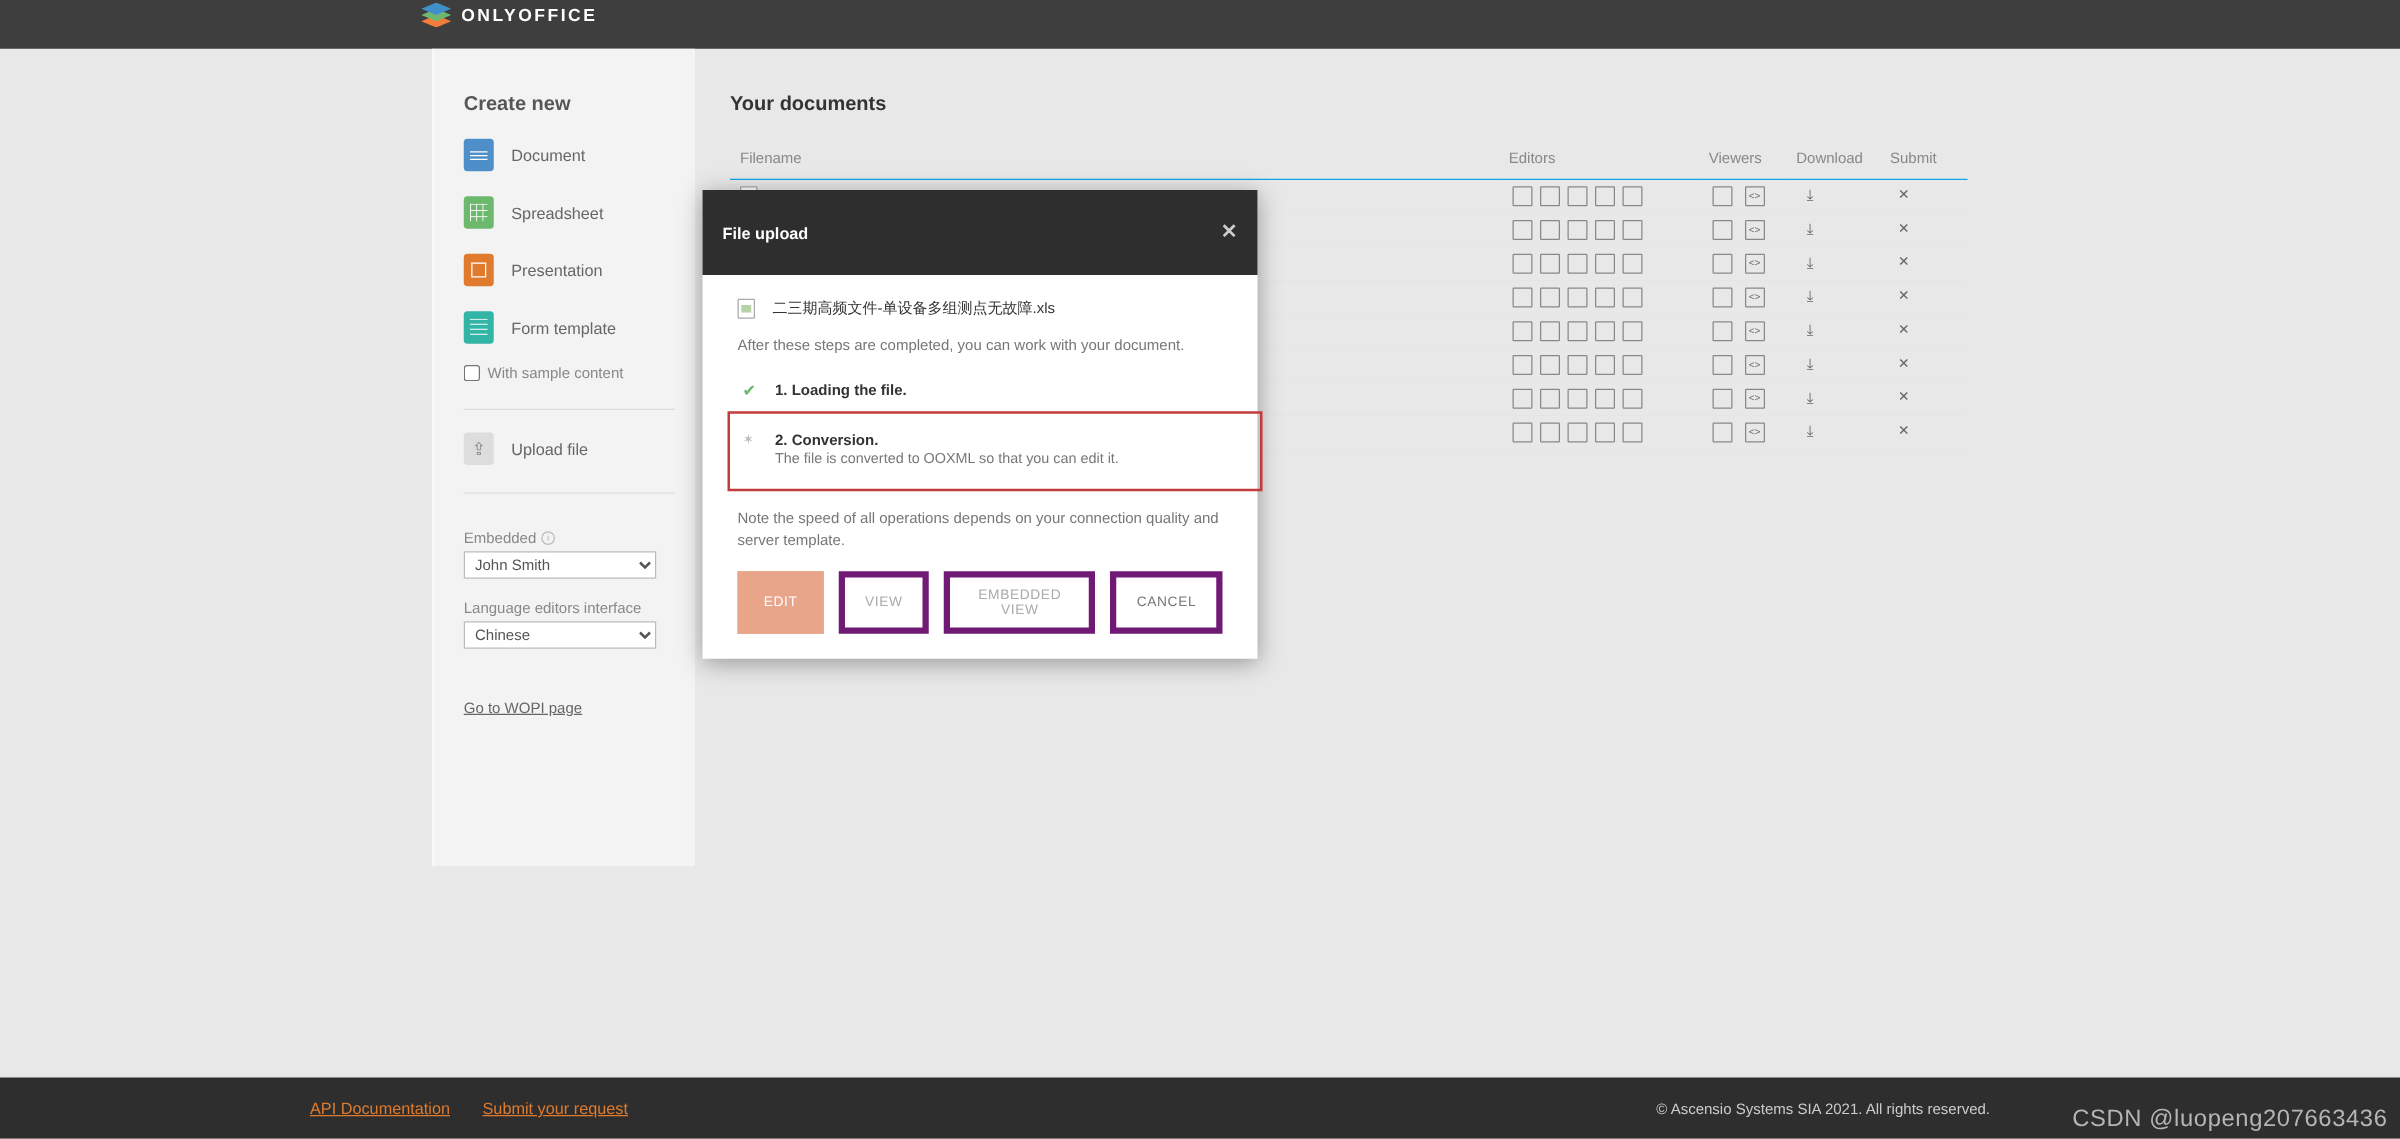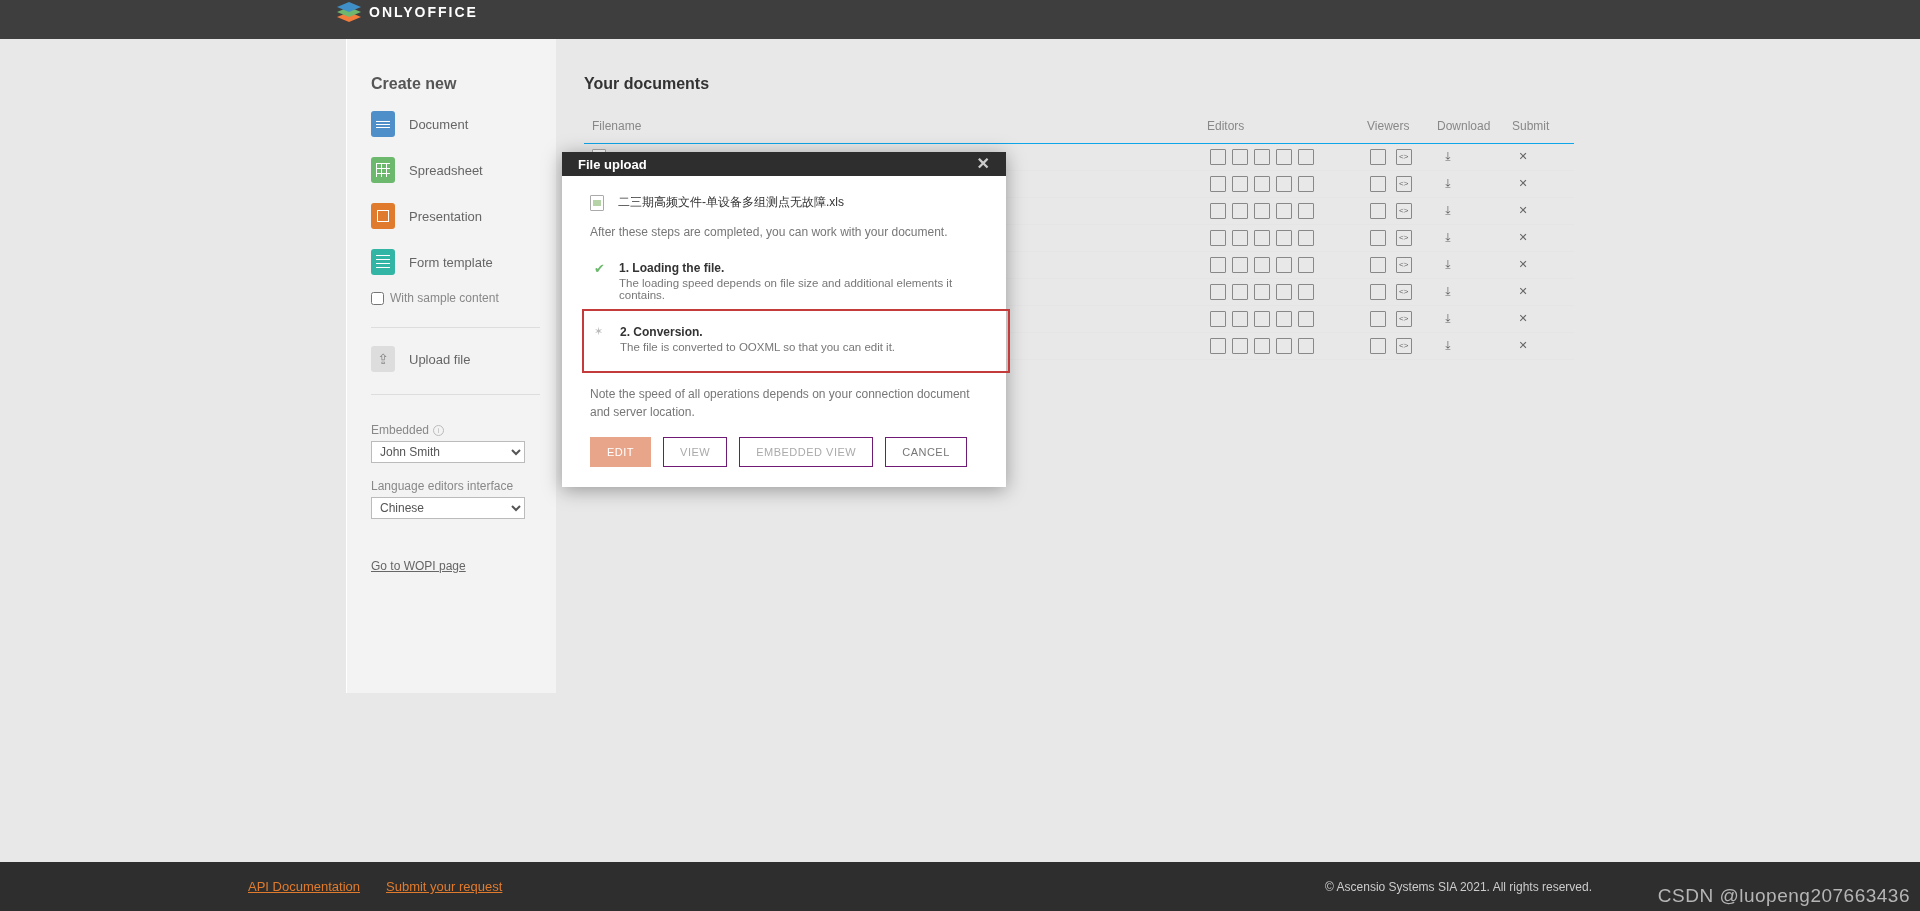--- a/index.html
+++ b/index.html
@@ -71,37 +71,37 @@
 
   
   .footer { position: absolute; bottom: 0; left: 0; right: 0; height: 49px; background: #2e2e2e; display: flex; align-items: center; padding: 0 28px 0 248px; }
   .footer a { color: #e07b2d; text-decoration: underline; font-size: 13px; margin-right: 26px; cursor: pointer; }
   .footer .copyright { margin-left: auto; color: #ccc; font-size: 12px; padding-right: 300px; }
 
   .watermark { position: absolute; right: 10px; bottom: 4px; color: #b5b5b5; font-size: 19px; font-family: Arial, sans-serif; letter-spacing: .5px; pointer-events: none; }
 
   
   .modal { position: absolute; left: 562px; top: 152px; width: 444px; background: #fff; box-shadow: 0 3px 18px rgba(0,0,0,.35); }
-  .modal-hd { background: #2e2e2e; color: #fff; font-size: 13px; font-weight: 600; padding: 4px 16px; display: flex; align-items: center; }
+  .modal-hd { background: #2e2e2e; color: #fff; font-size: 13px; font-weight: 600; padding: 26px 16px; display: flex; align-items: center; }
   .modal-hd .close { margin-left: auto; cursor: pointer; color: #ccc; font-size: 16px; line-height: 1; }
   .modal-body { padding: 18px 28px 20px; font-size: 12px; color: #555; }
   .mb-file { display: flex; align-items: center; gap: 8px; margin-bottom: 14px; }
   .mb-file .file-icon { width: 14px; height: 16px; }
   .mb-file-name { color: #333; font-size: 12px; }
   .mb-intro { color: #777; margin-bottom: 14px; }
   .step { display: flex; gap: 12px; padding: 8px 4px; }
   .step .tick { color: #6cb86c; font-size: 13px; width: 14px; }
   .step .spin { color: #bbb; font-size: 11px; width: 14px; }
   .step .empty { width: 14px; }
   .step-body .title { font-weight: 700; color: #333; margin-bottom: 2px; }
   .step-body .desc { color: #777; font-size: 11.5px; }
   .highlight-box { border: 2px solid #c43b3b; padding: 6px 6px 10px; margin-left: -8px; margin-right: -32px; }
   .mb-note { color: #777; margin: 12px 0 16px; line-height: 1.5; }
   .modal-actions { display: flex; gap: 12px; }
-  .btn { border: 1px solid #701a75; background: #fff; color: #777; font-size: 11px; letter-spacing: .5px; padding: 8px 16px; cursor: pointer; text-transform: uppercase; }
+  .btn { border: 5px solid #701a75; background: #fff; color: #777; font-size: 11px; letter-spacing: .5px; padding: 8px 16px; cursor: pointer; text-transform: uppercase; }
   .btn.primary { background: #e9a58a; color: #fff; border-color: #e9a58a; }
   .btn.faded { color: #aaa; }
 </style>
 </head>
 <body>
 
 <div class="header">
   <div class="logo-wrap">
     <div class="logo-icon">
       <div class="layer l1"></div>
@@ -258,36 +258,35 @@
     <div class="mb-file">
       <span class="file-icon"></span>
       <span class="mb-file-name">二三期高频文件-单设备多组测点无故障.xls</span>
     </div>
     <div class="mb-intro">After these steps are completed, you can work with your document.</div>
 
     <div class="step">
       <div class="tick">✔</div>
       <div class="step-body">
         <div class="title">1. Loading the file.</div>
-        <div class="desc">The loading speed depends on file size and additional elements it contains.</div>
       </div>
     </div>
 
     <div class="highlight-box">
       <div class="step">
         <div class="spin">✶</div>
         <div class="step-body">
           <div class="title">2. Conversion.</div>
           <div class="desc">The file is converted to OOXML so that you can edit it.</div>
         </div>
       </div>
     </div>
 
 
-    <div class="mb-note">Note the speed of all operations depends on your connection document and server location.</div>
+    <div class="mb-note">Note the speed of all operations depends on your connection quality and server template.</div>
 
     <div class="modal-actions">
       <button class="btn primary">Edit</button>
       <button class="btn faded">View</button>
       <button class="btn faded">Embedded view</button>
       <button class="btn">Cancel</button>
     </div>
   </div>
 </div>
 

